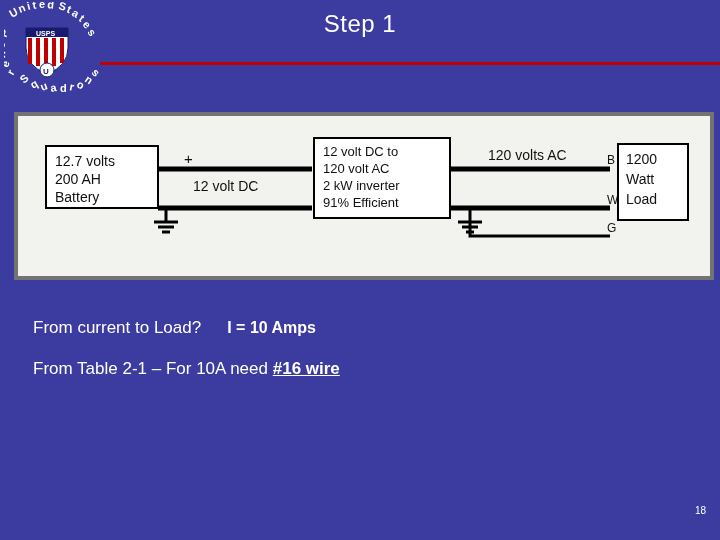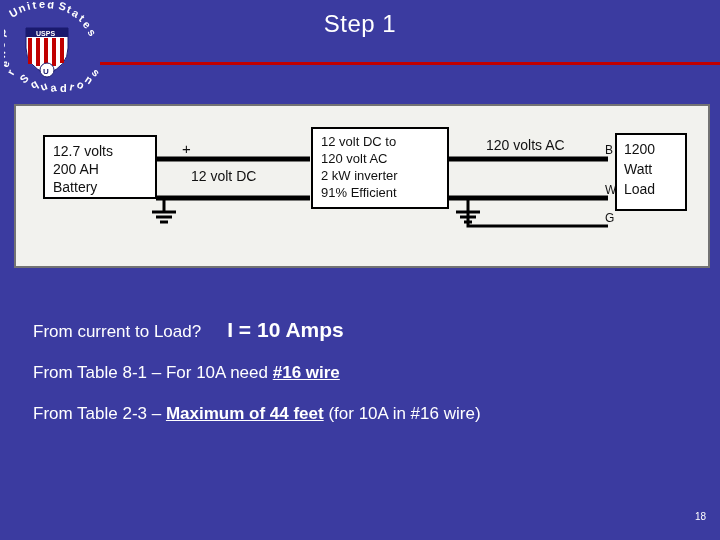--- a/index.html
+++ b/index.html
@@ -25,40 +25,40 @@
     background:#c00000;
   }
   
   .logo{
     position:absolute;left:4px;top:2px;width:104px;height:90px;
   }
   .logo svg{display:block;}
   
   .diagram{
     position:absolute;
-    left:14px;top:104px;width:692px;height:160px;
+    left:14px;top:112px;width:692px;height:160px;
     background:#f2f2ee;
-    border:2px solid #737373;
+    border:4px solid #737373;
   }
   .dgm-svg{display:block;}
   
   .body-text{
     position:absolute;
     left:33px;top:318px;width:660px;
     color:#ffffff;
   }
   .line{
     font-size:17px;
     margin-bottom:21px;
     white-space:nowrap;
   }
   .b{font-weight:bold;text-decoration:underline;}
-  .ans{font-weight:bold;font-size:21px;margin-left:26px;}
+  .ans{font-weight:bold;font-size:16px;margin-left:26px;}
   .pagenum{
-    position:absolute;right:14px;bottom:18px;
+    position:absolute;right:14px;bottom:24px;
     color:#ffffff;font-size:10px;
   }
 </style>
 </head>
 <body>
 
 <div class="logo">
   <svg width="104" height="90" viewBox="0 0 104 90" xmlns="http://www.w3.org/2000/svg">
 
     <g fill="#ffffff" font-family="Liberation Sans, sans-serif" font-size="11" font-weight="bold">
@@ -153,20 +153,17 @@
     <text x="608" y="68" font-family="Liberation Sans, sans-serif" font-size="14" fill="#111">Watt</text>
     <text x="608" y="88" font-family="Liberation Sans, sans-serif" font-size="14" fill="#111">Load</text>
   </svg>
 </div>
 
 <div class="body-text">
   <div class="line">
     <span>From current to Load?</span><span class="ans">I = 10 Amps</span>
   </div>
   <div class="line">
-    <span>From Table 8-1 – For 10A need </span><span class="b">#16 wire</span>
-  </div>
-  <div class="line">
-    <span>From Table 2-3 – </span><span class="b">Maximum of 44 feet</span><span> (for 10A in #16 wire)</span>
+    <span>From Table 2-1 – For 10A need </span><span class="b">#16 wire</span>
   </div>
 </div>
 
 <div class="pagenum">18</div>
 
 </body></html>

